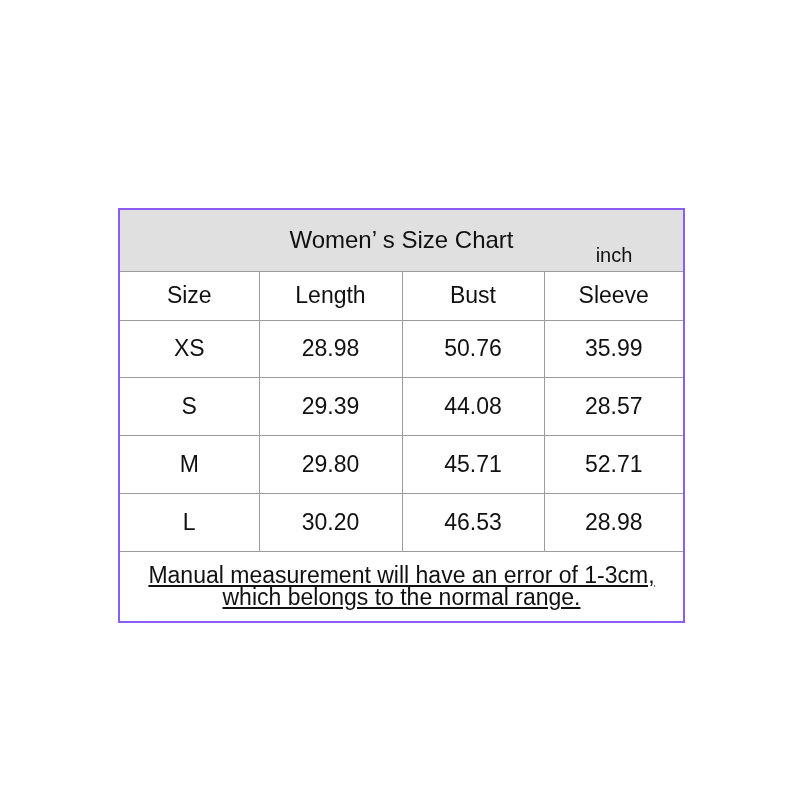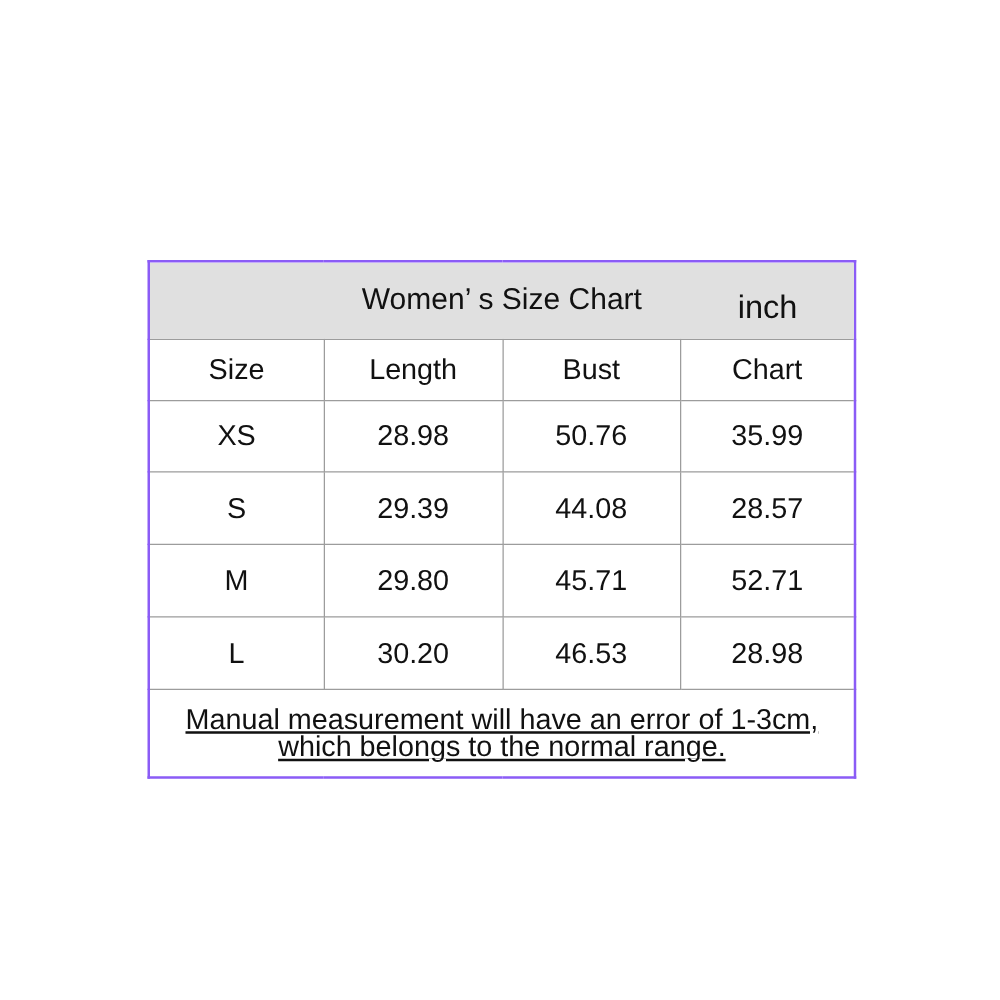--- a/index.html
+++ b/index.html
@@ -42,23 +42,23 @@
     left: 0; right: 0;
     top: 15px;
     text-align: center;
     font-size: 24px;
     line-height: 30px;
   }
   .table-unit {
     position: absolute;
     left: 425px;
     width: 138px;
-    bottom: 13px;
+    bottom: 3px;
     text-align: center;
-    font-size: 26px;
+    font-size: 20px;
     line-height: 26px;
   }
   .header-row { height: 49px; margin-top: 48px; }
   .data-row { height: 49px; }
   .note-row { height: 60px; text-decoration: underline; }
   .note-cell {
     font-size: 19px;
     line-height: 22px;
     padding-top: 2px;
   }
@@ -78,21 +78,21 @@
       <tr class="title-row">
         <th class="title-cell" colspan="4">
           <span class="table-title">Women’ s Size Chart</span>
           <span class="table-unit">inch</span>
         </th>
       </tr>
       <tr class="header-row">
         <th>Size</th>
         <th>Length</th>
         <th>Bust</th>
-        <th>Chart</th>
+        <th>Sleeve</th>
       </tr>
     </thead>
     <tbody>
       <tr class="data-row">
         <td>XS</td>
         <td>28.98</td>
         <td>50.76</td>
         <td>35.99</td>
       </tr>
       <tr class="data-row">

